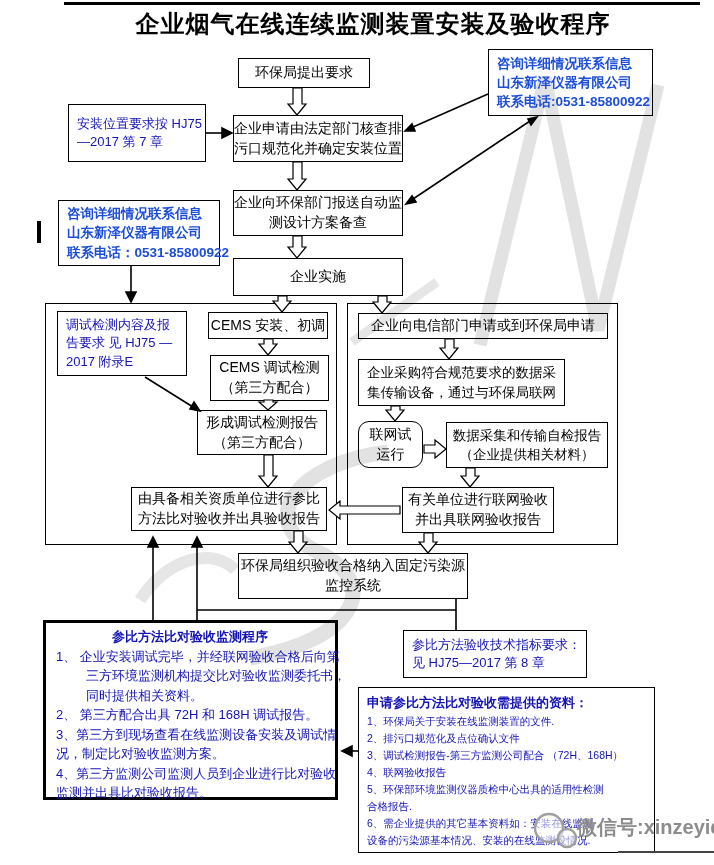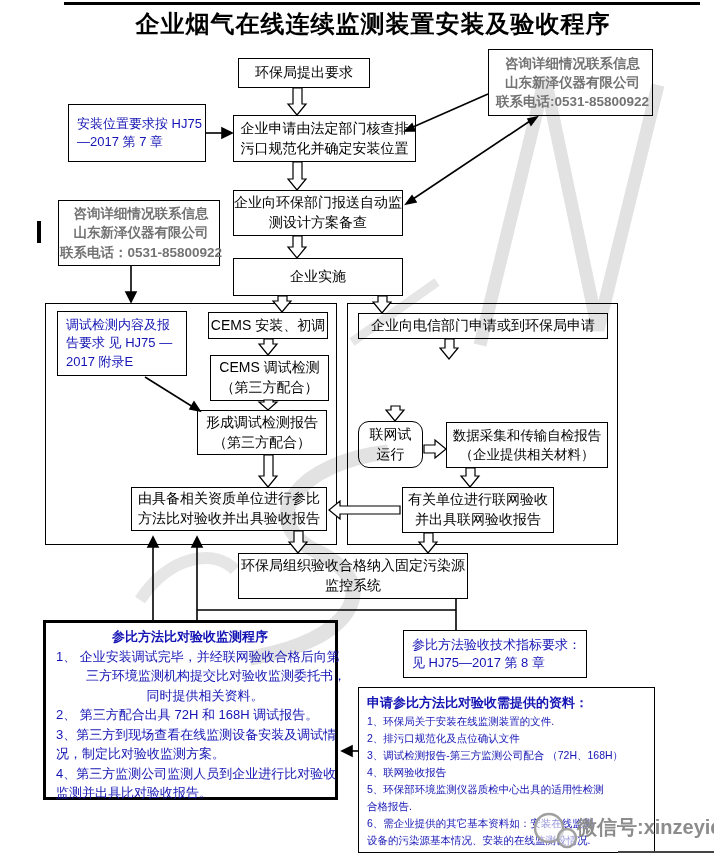--- a/index.html
+++ b/index.html
@@ -19,29 +19,29 @@
   .toprule{position:absolute;left:64px;top:2px;width:636px;height:3px;background:#000;}
   .lefttick{position:absolute;left:37px;top:221px;width:4px;height:22px;background:#000;}
   .box{
     position:absolute;border:1px solid #000;box-sizing:border-box;
     display:flex;flex-direction:column;align-items:center;justify-content:center;
     text-align:center;font-size:14px;line-height:1.42;background:transparent;
   }
   .box .ln{white-space:nowrap;}
   .leftalign{align-items:flex-start;text-align:left;padding-left:8px;padding-right:4px;}
   .blue{color:#1414b4;}
-  .red{color:#737373;font-weight:bold;align-items:center;}
+  .red{color:#1d4ed8;font-weight:bold;}
   .container{position:absolute;border:1px solid #000;box-sizing:border-box;background:transparent;}
   .thickbox{
     position:absolute;border:3px solid #000;box-sizing:border-box;
     color:#1414b4;font-size:13px;line-height:19.5px;padding:4px 11px 2px 10px;
   }
   .thickbox .t{text-align:center;font-weight:bold;}
   .thickbox .ln{white-space:nowrap;}
-  .thickbox .ind{padding-left:30px;text-align:center;}
+  .thickbox .ind{padding-left:30px;}
   .matbox{
     position:absolute;border:1px solid #000;box-sizing:border-box;
     color:#1414b4;font-size:10.5px;line-height:17px;padding:5px 6px 2px 8px;
   }
   .matbox .t{font-size:13px;font-weight:bold;line-height:20px;white-space:nowrap;}
   .matbox .ln{white-space:nowrap;}
   .f135{font-size:13.5px;}
   .f13{font-size:13px;}
   .wechat-text{
     position:absolute;left:577px;top:814px;width:137px;
@@ -78,21 +78,21 @@
     <div class="ln">咨询详细情况联系信息</div>
     <div class="ln">山东新泽仪器有限公司</div>
     <div class="ln">联系电话:0531-85800922</div>
   </div>
 
   <div class="box blue leftalign f13" style="left:68px;top:104px;width:138px;height:58px;">
     <div class="ln">安装位置要求按 HJ75</div>
     <div class="ln">—2017 第 7 章</div>
   </div>
 
-  <div class="box" style="left:233px;top:115px;width:183px;height:47px;">
+  <div class="box" style="left:233px;top:115px;width:170px;height:47px;">
     <div class="ln">企业申请由法定部门核查排</div>
     <div class="ln">污口规范化并确定安装位置</div>
   </div>
 
   <div class="box" style="left:233px;top:190px;width:170px;height:46px;">
     <div class="ln">企业向环保部门报送自动监</div>
     <div class="ln">测设计方案备查</div>
   </div>
 
   <div class="box red leftalign" style="left:58px;top:200px;width:162px;height:66px;font-size:13.5px;">
@@ -127,20 +127,24 @@
 
   <div class="box" style="left:131px;top:487px;width:196px;height:44px;">
     <div class="ln">由具备相关资质单位进行参比</div>
     <div class="ln">方法比对验收并出具验收报告</div>
   </div>
 
   <div class="box" style="left:358px;top:313px;width:250px;height:26px;">
     <div class="ln">企业向电信部门申请或到环保局申请</div>
   </div>
 
+  <div class="box f135" style="left:358px;top:359px;width:207px;height:47px;">
+    <div class="ln">企业采购符合规范要求的数据采</div>
+    <div class="ln">集传输设备，通过与环保局联网</div>
+  </div>
 
   <div class="box" style="left:358px;top:421px;width:65px;height:47px;border-radius:11px;">
     <div class="ln">联网试</div>
     <div class="ln">运行</div>
   </div>
 
   <div class="box" style="left:446px;top:422px;width:162px;height:46px;font-size:13.5px;">
     <div class="ln">数据采集和传输自检报告</div>
     <div class="ln">（企业提供相关材料）</div>
   </div>

